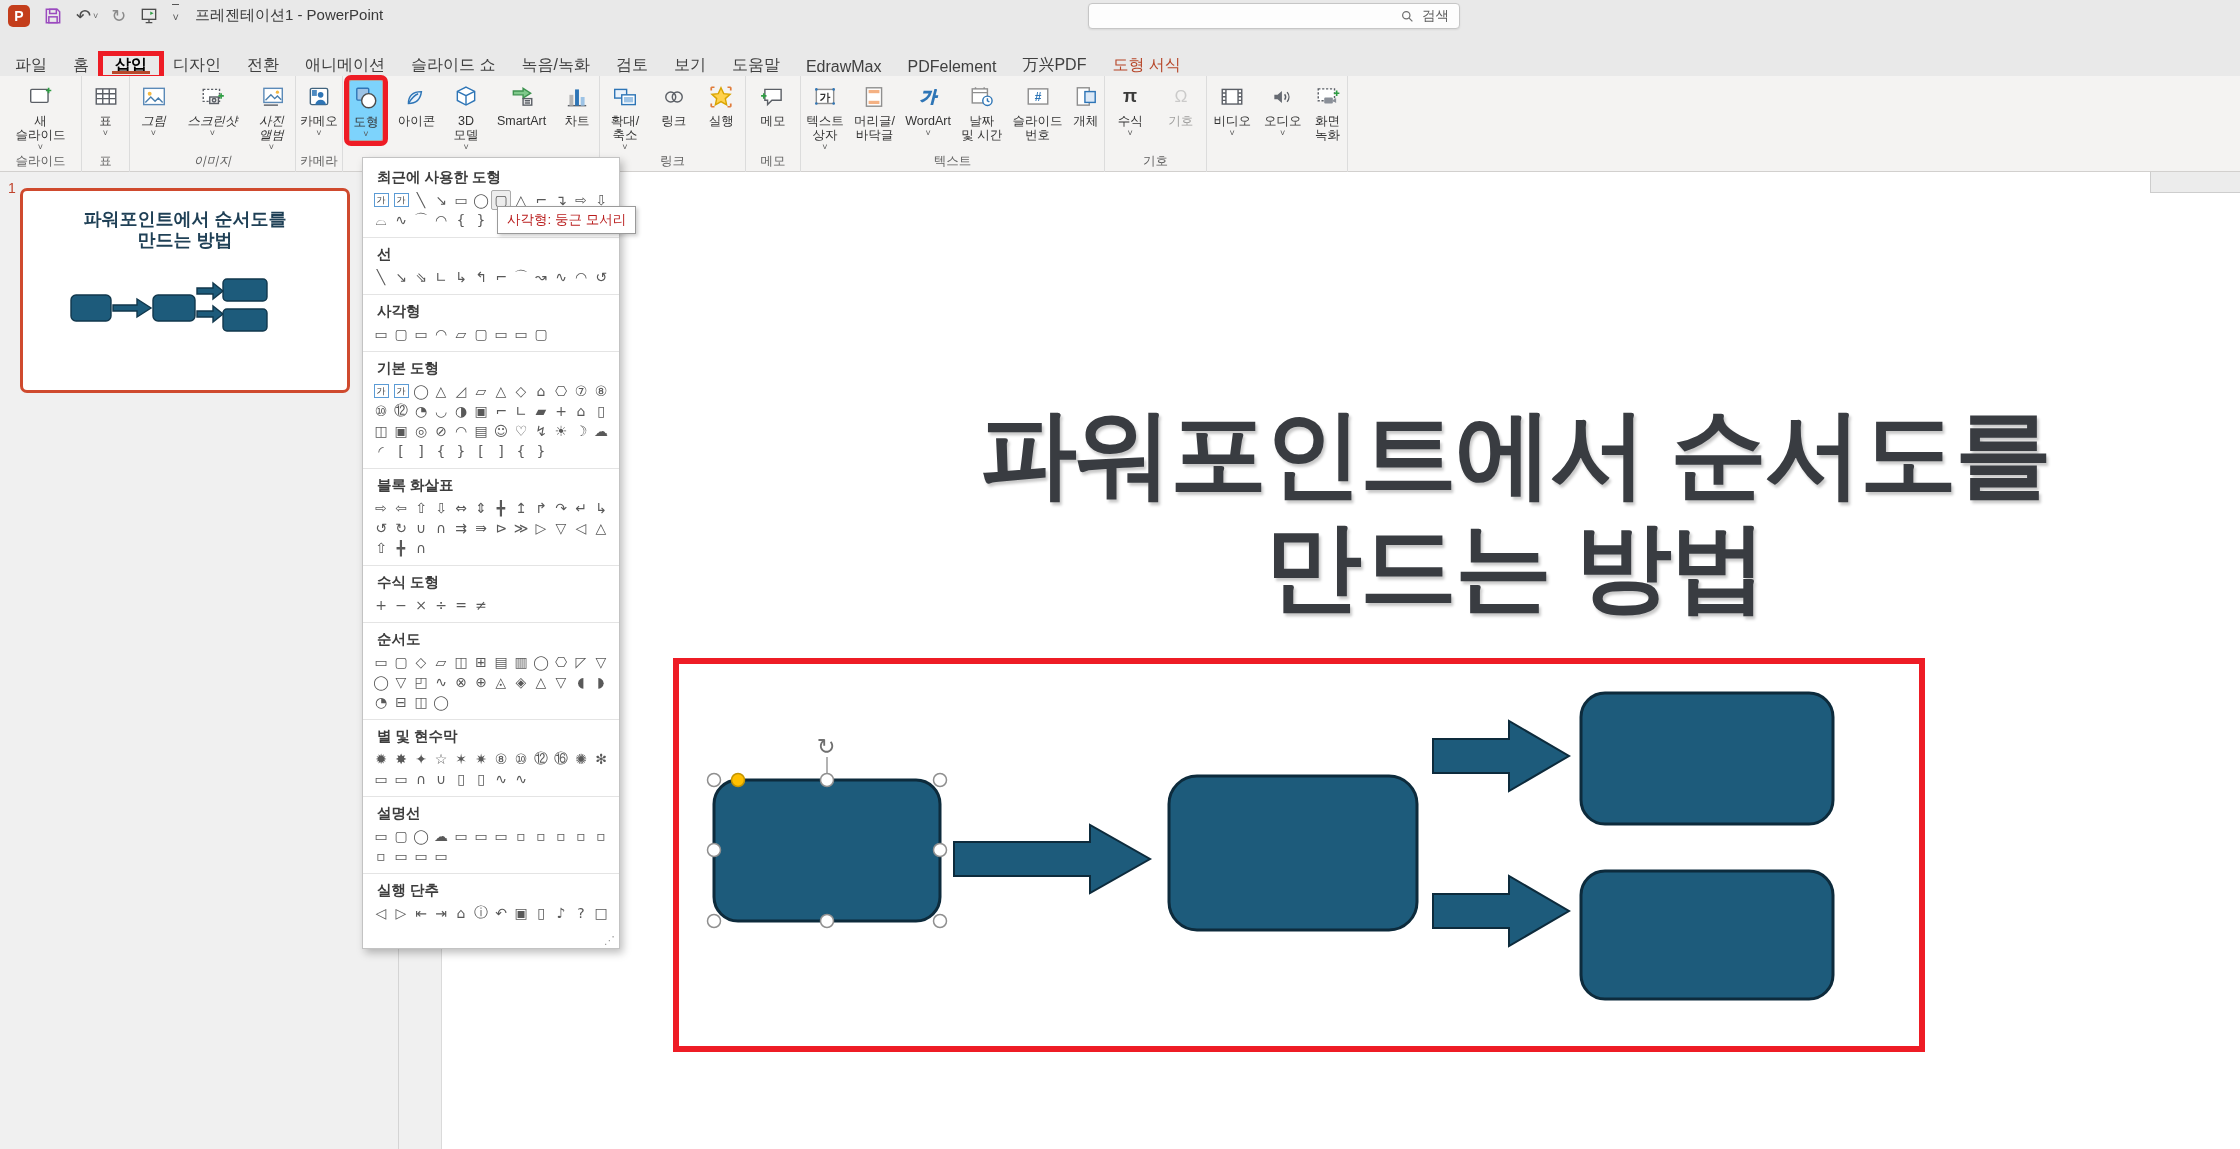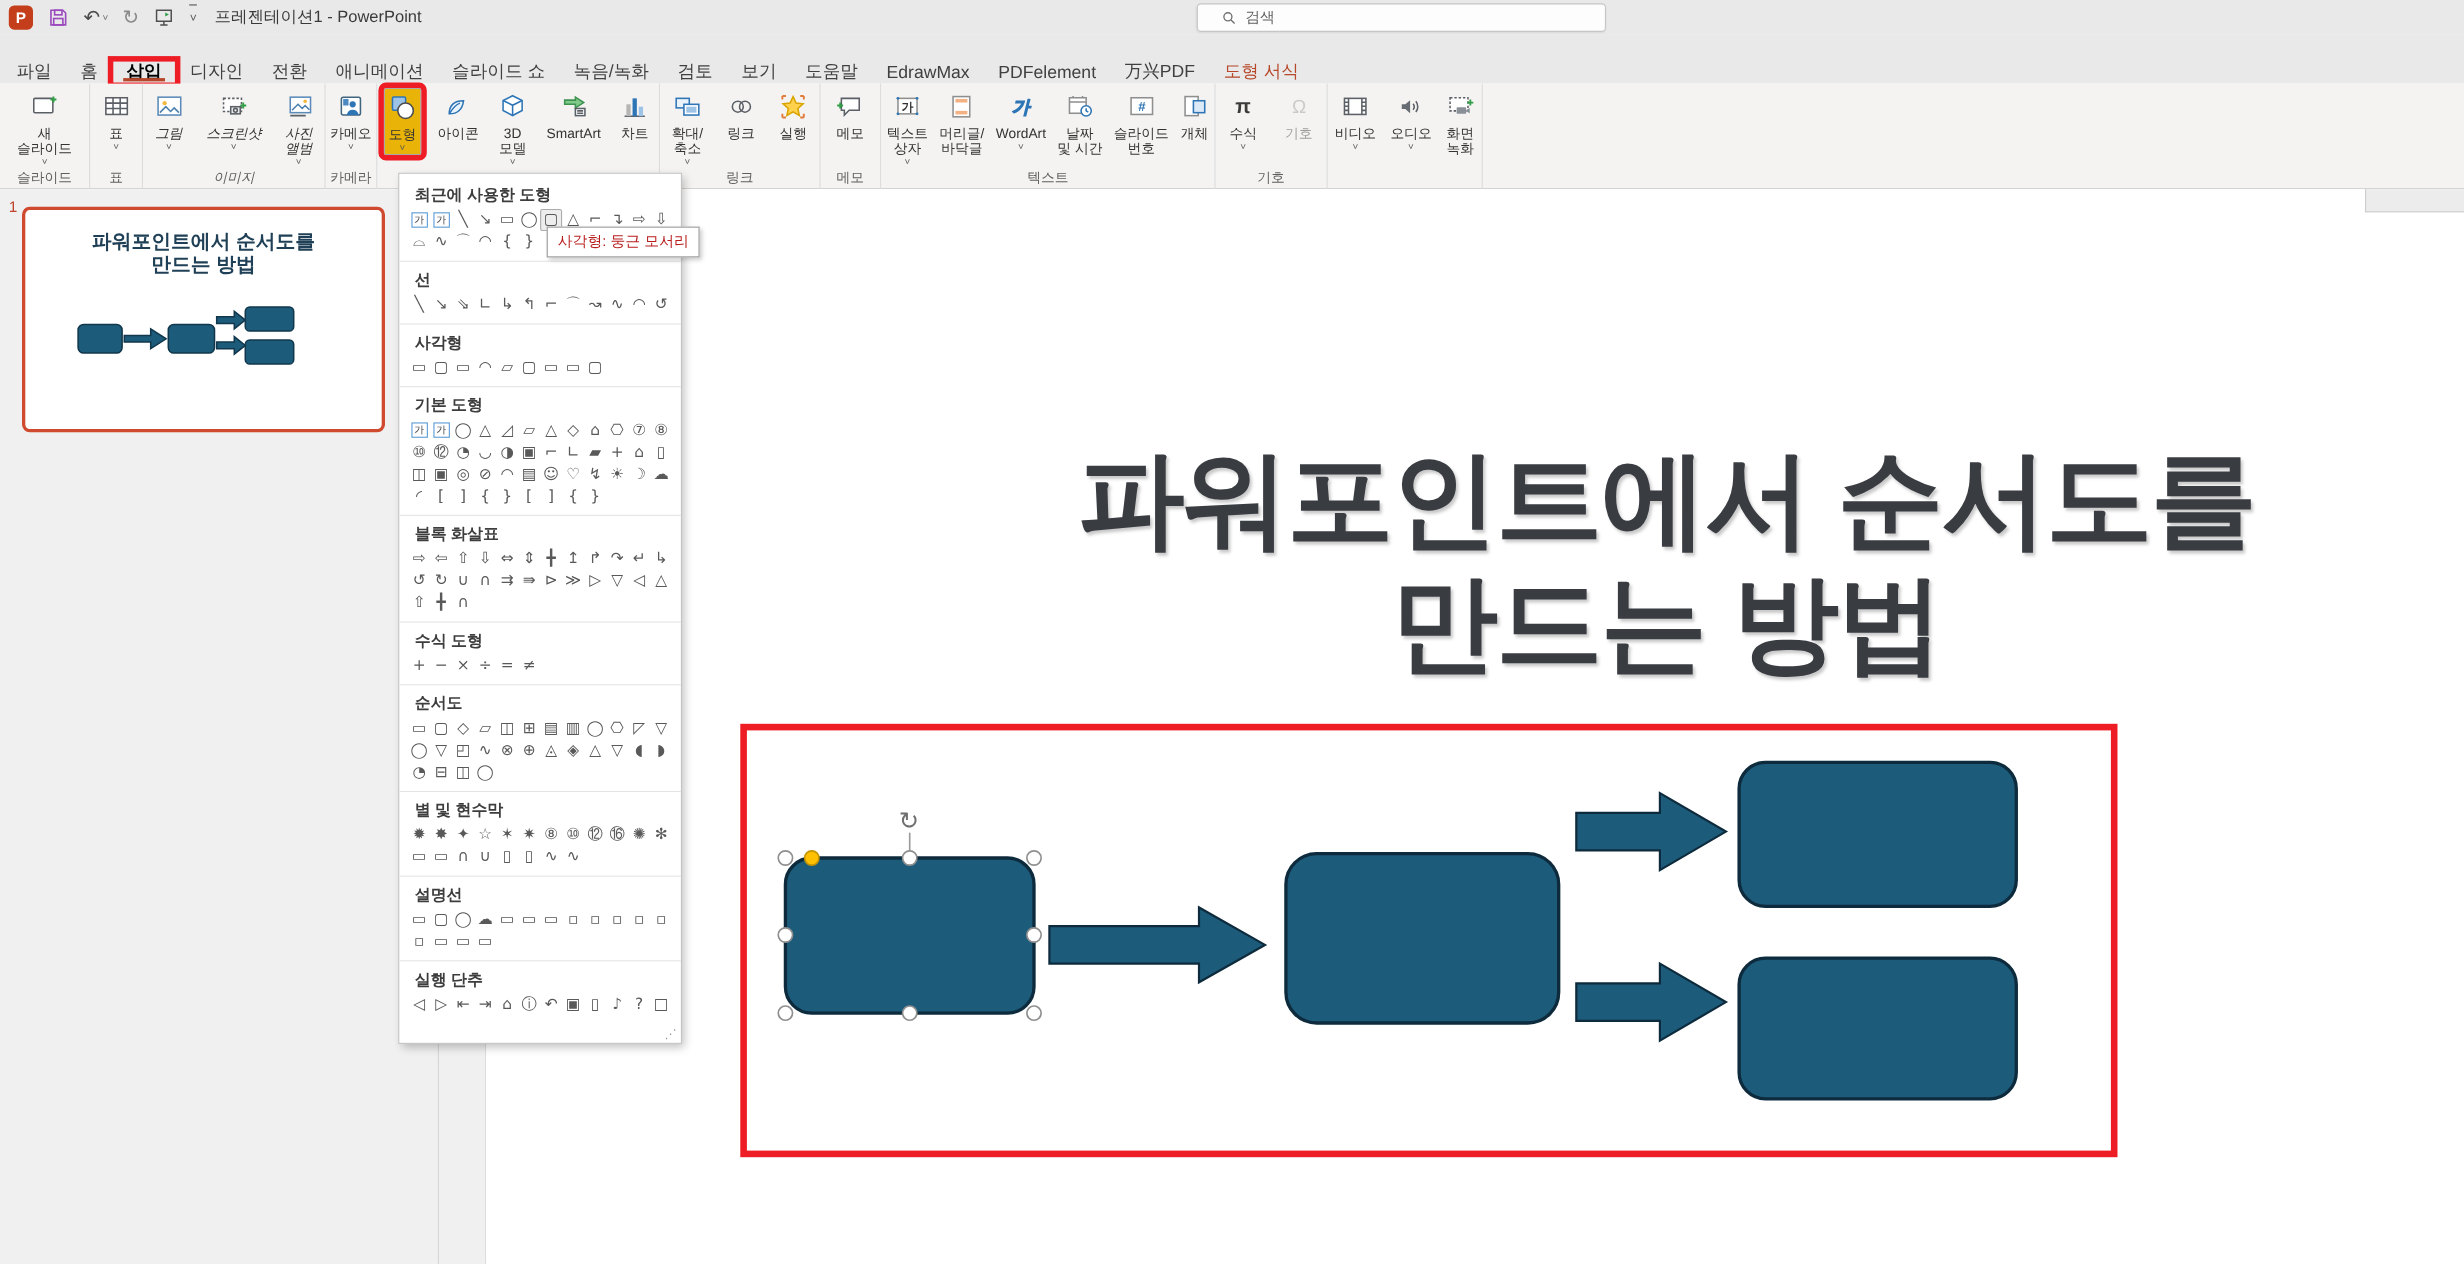--- a/index.html
+++ b/index.html
@@ -14,21 +14,21 @@
   
   .titlebar{position:absolute;left:0;top:0;width:2240px;height:31px;background:#e9e9e9;display:flex;align-items:center;}
   .qat{display:flex;align-items:center;gap:13px;padding-left:8px;}
   .qat .qitem{display:flex;align-items:center;justify-content:center;height:24px;}
   .ppt-logo{width:22px;height:22px;background:#c43e1c;border-radius:5px;color:#fff;font-weight:bold;font-size:14px;display:flex;align-items:center;justify-content:center;}
   .glyph-ico{font-size:18px;color:#4d4d4d;line-height:1;}
   .glyph-ico.gray{color:#8a8a8a;}
   .mini-chev{font-size:9px;color:#666;margin-left:2px;}
   .qat-custom{font-size:11px;color:#555;border-top:1.5px solid #555;line-height:10px;padding-top:1px;}
   .doc-title{font-size:15px;color:#3a3a3a;margin-left:16px;white-space:nowrap;}
-  .searchbox{position:absolute;left:1088px;top:3px;width:372px;height:26px;background:#fdfdfd;border:1px solid #c6c6c6;border-radius:4px;display:flex;align-items:center;padding:0 22px;gap:8px;box-shadow:0 1px 2px rgba(0,0,0,.08);}
+  .searchbox{position:absolute;left:1088px;top:3px;width:372px;height:26px;background:#fdfdfd;border:1px solid #c6c6c6;border-radius:4px;display:flex;align-items:center;padding:0 10px;gap:8px;box-shadow:0 1px 2px rgba(0,0,0,.08);justify-content:flex-end;}
   .searchbox .sicon{width:13px;height:13px;flex:0 0 auto;}
   .searchbox .stext{font-size:13.5px;color:#5f5f5f;}
 
   
   .tabrow{position:absolute;left:0;top:31px;width:2240px;height:45px;background:#e9e9e9;display:flex;align-items:flex-end;padding-left:2px;}
   .tab{display:flex;align-items:center;padding:0 13px;font-size:16px;color:#404040;position:relative;cursor:default;}
   .tab.active{font-weight:bold;color:#000;}
   .tab.active::after{content:"";position:absolute;left:10px;right:10px;bottom:2px;height:3px;background:var(--accent);}
   .tab.annotated{outline:5px solid var(--red);outline-offset:-1px;}
   .tab.contextual{color:var(--accent);}
@@ -36,21 +36,21 @@
   
   .ribbon{position:absolute;left:0;top:76px;width:2240px;height:96px;background:#f4f3f2;border-bottom:1px solid #d2d0ce;display:flex;}
   .rgroup{height:96px;border-right:1px solid #dcdcdc;display:flex;flex-direction:column;flex:0 0 auto;}
   .rbtns{flex:1;display:flex;align-items:flex-start;justify-content:space-around;padding-top:4px;}
   .rglabel{height:19px;text-align:center;font-size:12.5px;color:#5f5f5f;line-height:17px;}
   .rbtn{display:flex;flex-direction:column;align-items:center;padding:2px 3px;border-radius:2px;position:relative;}
   .rbtn .ricon{height:30px;display:flex;align-items:center;justify-content:center;}
   .rbtn .rlabel{font-size:12.5px;color:#333;text-align:center;line-height:14px;margin-top:2px;white-space:nowrap;}
   .rbtn .rchev{font-size:9px;color:#555;line-height:8px;margin-top:1px;}
   .rbtn.disabled{opacity:.45;}
-  .rbtn.highlighted{background:#eab308;border:1px solid #a9a9a9;outline:5px solid var(--red);z-index:6;}
+  .rbtn.highlighted{background:#7dd3fc;border:1px solid #a9a9a9;outline:5px solid var(--red);z-index:6;}
 
   
   .content{position:absolute;left:0;top:172px;width:2240px;height:977px;background:#fff;}
   .thumb-panel{position:absolute;left:0;top:0;width:442px;height:977px;background:#f0f0f0;}
   .panel-line1{position:absolute;left:398px;top:0;width:1px;height:977px;background:#d4d4d4;}
   .panel-line2{position:absolute;left:441px;top:0;width:1px;height:977px;background:#dadada;}
   .slide-num{position:absolute;left:8px;top:8px;font-size:14px;color:#c0432c;}
   .thumb{position:absolute;left:20px;top:16px;width:330px;height:205px;background:#fff;border:3px solid var(--thumbBorder);border-radius:7px;overflow:hidden;}
   .thumb-title{position:absolute;left:0;top:18px;width:100%;text-align:center;font-weight:bold;font-size:18px;line-height:21px;color:#1f4056;}
   .thumb svg{position:absolute;left:0;top:0;}

